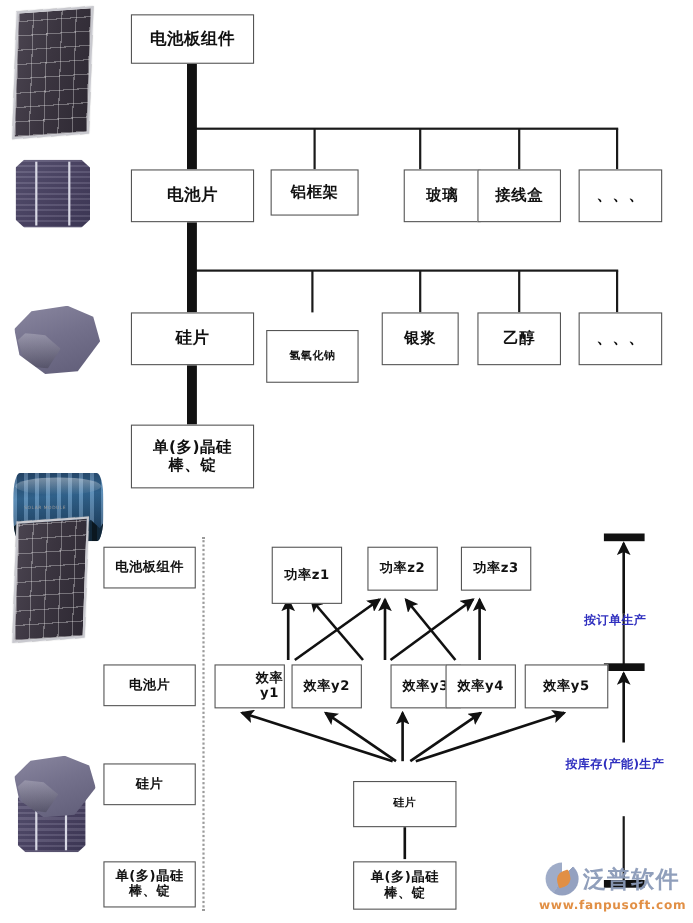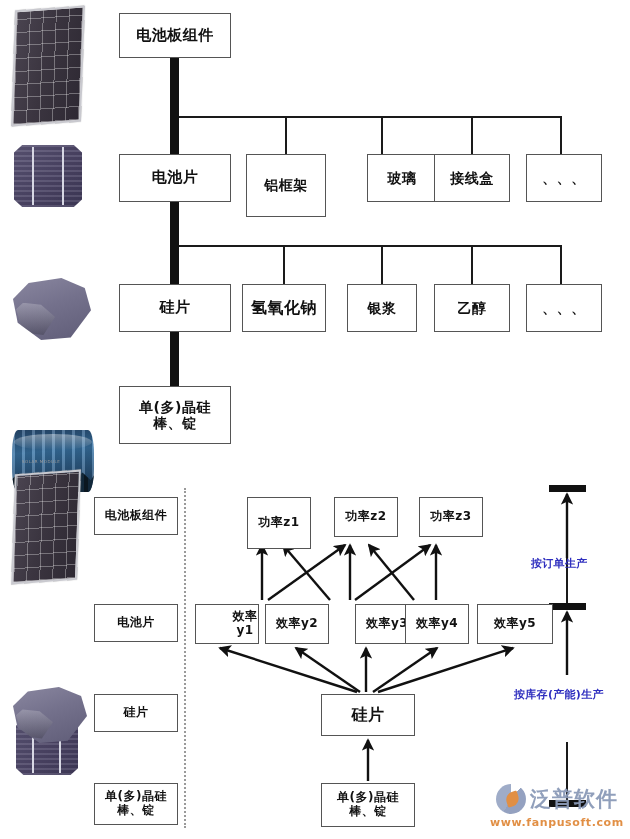--- a/index.html
+++ b/index.html
@@ -35,21 +35,21 @@
     color: #111;
     font-weight: bold;
     letter-spacing: 0.5px;
     line-height: 1.15;
     z-index: 6;
   }
   .box.two-line { flex-direction: column; }
 
   .t1 { font-size: 15px; }
   .t2 { font-size: 14px; }
-  .t3 { font-size: 16px; }
+  .t3 { font-size: 10px; margin-top: 16px; }
   .t4 { font-size: 12px; }
 
   
   .vline {
     position: absolute;
     background: #1a1a1a;
     z-index: 3;
   }
   .hline {
     position: absolute;
@@ -223,21 +223,21 @@
   <div class="photo ingot" style="left:12px; top:368px; width:82px; height:62px;"></div>
   <div class="tiny-caption" style="left:22px; top:459px;">SOLAR MODULE</div>
 
   <div class="box t1" style="left:119px; top:13px; width:112px; height:45px;">
     <span>电池板组件</span>
   </div>
 
   <div class="box t1" style="left:119px; top:154px; width:112px; height:48px;">
     <span>电池片</span>
   </div>
-  <div class="box t2" style="left:246px; top:154px; width:80px; height:63px;">
+  <div class="box t2" style="left:246px; top:154px; width:80px; height:42px;">
     <span>铝框架</span>
   </div>
   <div class="box t2" style="left:347px; top:154px; width:70px; height:48px;margin-left:20px;">
     <span>玻璃</span>
   </div>
   <div class="box t2" style="left:434px; top:154px; width:76px; height:48px;">
     <span>接线盒</span>
   </div>
   <div class="box t2" style="left:526px; top:154px; width:76px; height:48px;">
     <span>、、、</span>

